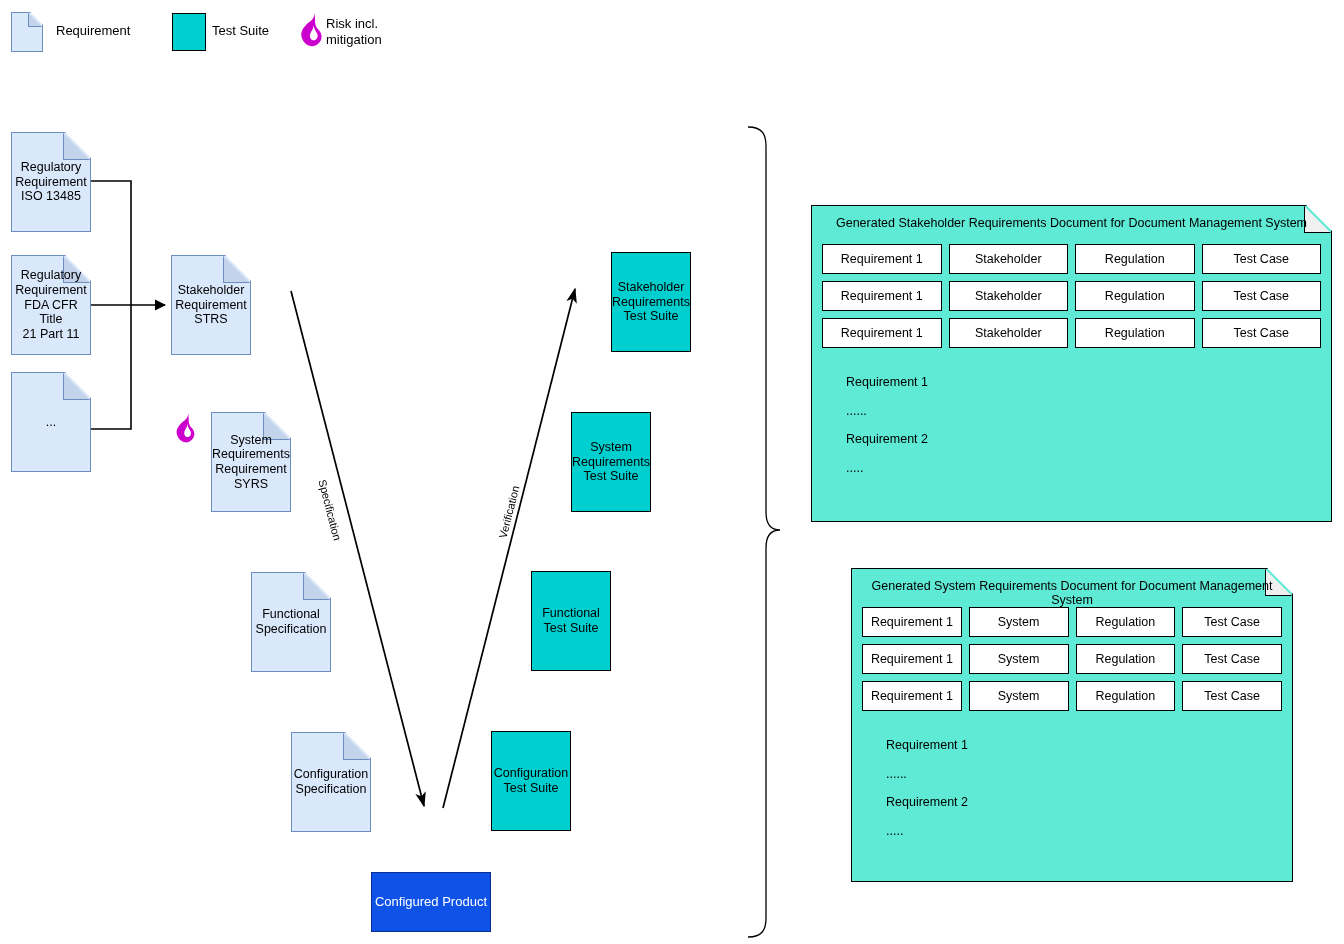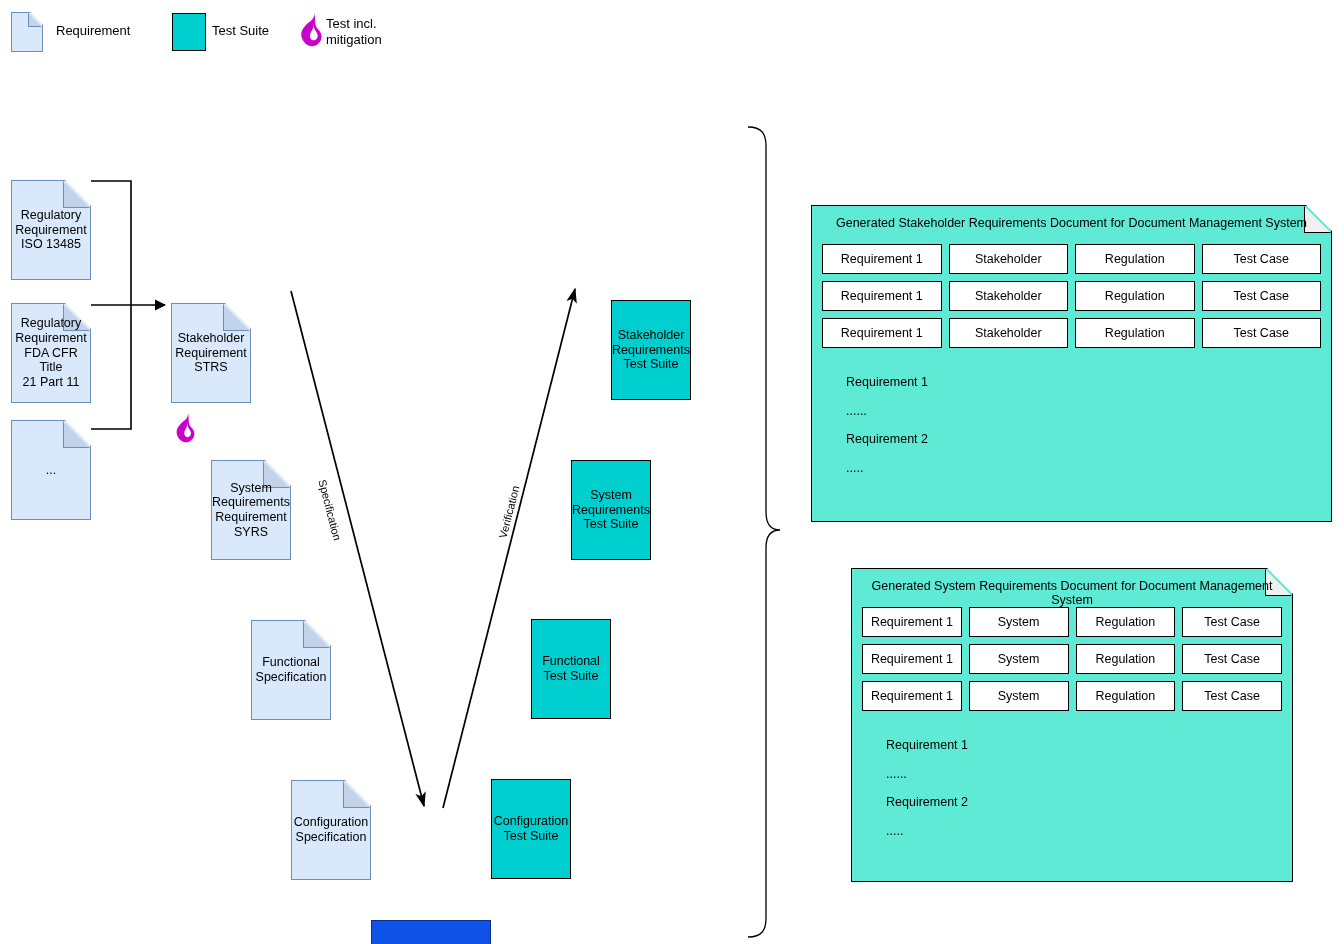--- a/index.html
+++ b/index.html
@@ -21,21 +21,20 @@
   
   .node {
     position: absolute;
     box-sizing: border-box;
     display: flex;
     align-items: center;
     justify-content: center;
     text-align: center;
     line-height: 1.18;
     white-space: pre-line;
-    margin-top: 48px;
   }
 
   
   .doc {
     background: #dae8fc;
     border: 1px solid #6c8ebf;
     
     clip-path: polygon(0 0, calc(100% - 26px) 0, 100% 26px, 100% 100%, 0 100%);
   }
   .doc-fold {
@@ -209,21 +208,21 @@
 <div class="legend-suite" style="left:172px; top:13px;"></div>
 <div class="legend-label" style="left:212px; top:23px;">Test Suite</div>
 
 <svg class="flame" style="left:296px; top:12px;" width="32" height="38" viewBox="0 0 32 38">
   <path d="M18.5 1 C18.5 8, 13 9.5, 9.5 13.5 C5.5 18, 4 22, 6.5 27.5
            C9 33, 15 35.5, 19.5 33.5 C25 31, 27 25.5, 24.5 20.5
            C23 17.5, 20.5 16.5, 19.5 13 C18.8 10.3, 19.4 5.5, 18.5 1 Z" fill="#cc00cc"></path>
   <path d="M17.5 13 C17.5 18, 14.5 19.5, 14 23 C13.6 26.5, 16 29, 18.6 28.2
            C21.5 27.3, 22.4 24, 21 21.3 C19.8 19, 18 17, 17.5 13 Z" fill="#ffffff"></path>
 </svg>
-<div class="legend-label" style="left:326px; top:16px;">Test incl.
+<div class="legend-label" style="left:326px; top:16px;">Risk incl.
 mitigation</div>
 
 <div class="node doc" style="left:11px; top:132px; width:80px; height:100px;">
   <div class="doc-fold"></div>
   <div class="doc-label">Regulatory
 Requirement
 ISO 13485</div>
 </div>
 
 <div class="node doc" style="left:11px; top:255px; width:80px; height:100px;">

